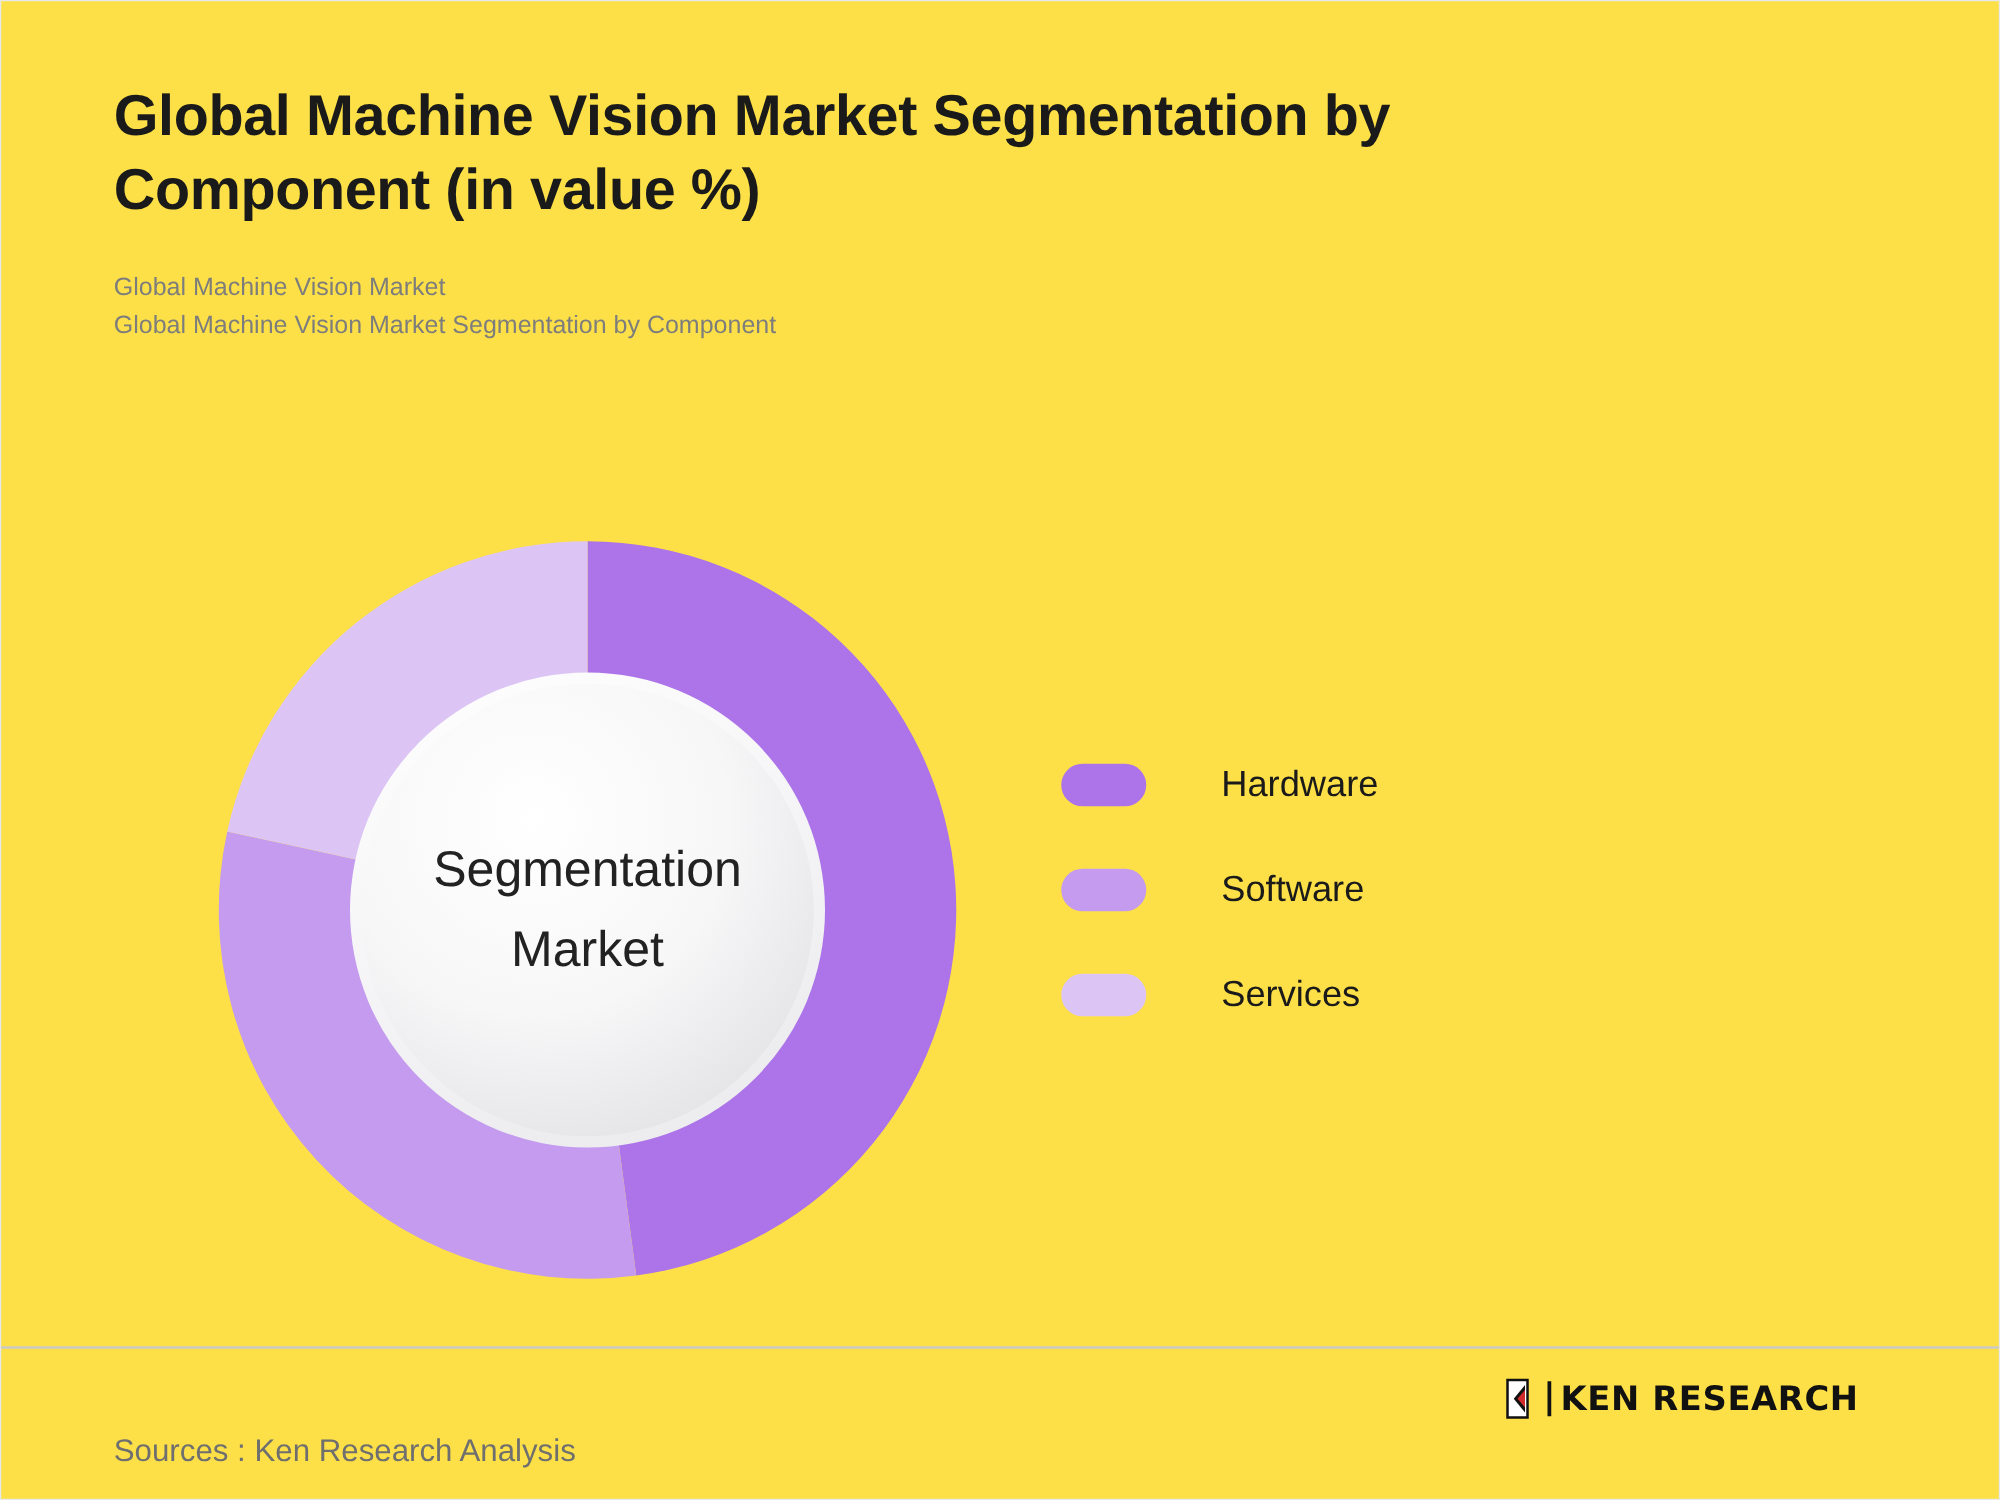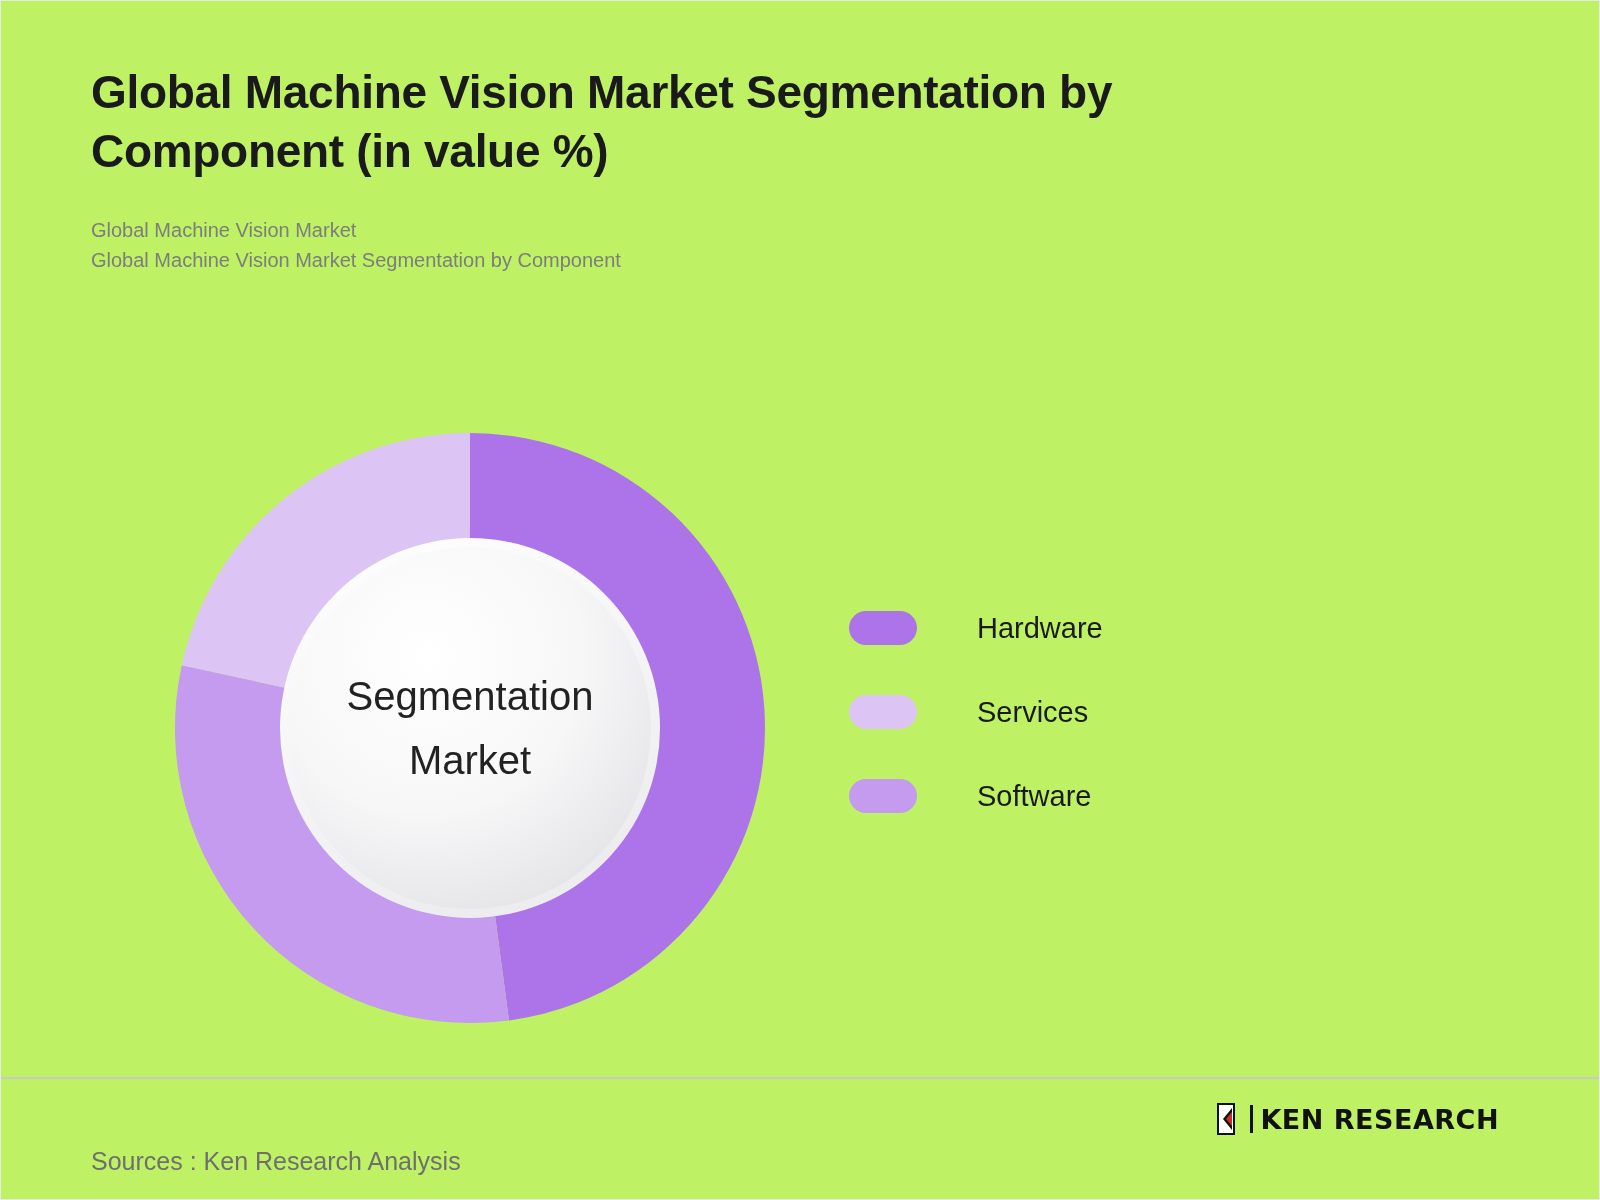--- a/index.html
+++ b/index.html
@@ -10,21 +10,21 @@
   body {
     width: 1600px;
     height: 1200px;
     font-family: "Liberation Sans", sans-serif;
     position: relative;
     overflow: hidden;
   }
   .slide {
     position: absolute;
     inset: 0;
-    background: #bef264;
+    background: #fde047;
     border: 1px solid #e8e8e8;
     box-sizing: border-box;
   }
 
   
   .header {
     position: absolute;
     left: 90px;
     top: 62px;
     width: 1220px;
@@ -120,21 +120,21 @@
   .sources {
     position: absolute;
     left: 90px;
     top: 28px;
     font-size: 25px;
     color: #6f6f6f;
     margin-top: 40px;
   }
   .brand {
     position: absolute;
-    right: 100px;
+    right: 112px;
     top: 22px;
     display: flex;
     align-items: center;
     height: 36px;
     text-align: center;
   }
   .brand-mark {
     width: 30px;
     height: 34px;
     flex: 0 0 auto;
@@ -194,26 +194,26 @@
         <span class="hub-line">Market</span>
       </div>
     </div>
 
     <div class="legend">
       <div class="legend-item">
         <span class="legend-swatch" style="background: rgb(172, 116, 232);"></span>
         <span class="legend-label">Hardware</span>
       </div>
       <div class="legend-item">
+        <span class="legend-swatch" style="background: rgb(196, 155, 238);"></span>
+        <span class="legend-label">Software</span>
+      </div>
+      <div class="legend-item">
         <span class="legend-swatch" style="background: rgb(220, 197, 245);"></span>
         <span class="legend-label">Services</span>
-      </div>
-      <div class="legend-item">
-        <span class="legend-swatch" style="background: rgb(196, 155, 238);"></span>
-        <span class="legend-label">Software</span>
       </div>
     </div>
 
   </div>
 
   <div class="footer-rule"></div>
   <div class="footer">
     <div class="sources">Sources : Ken Research Analysis</div>
     <div class="brand">
       <svg class="brand-mark" viewBox="0 0 30 34">

